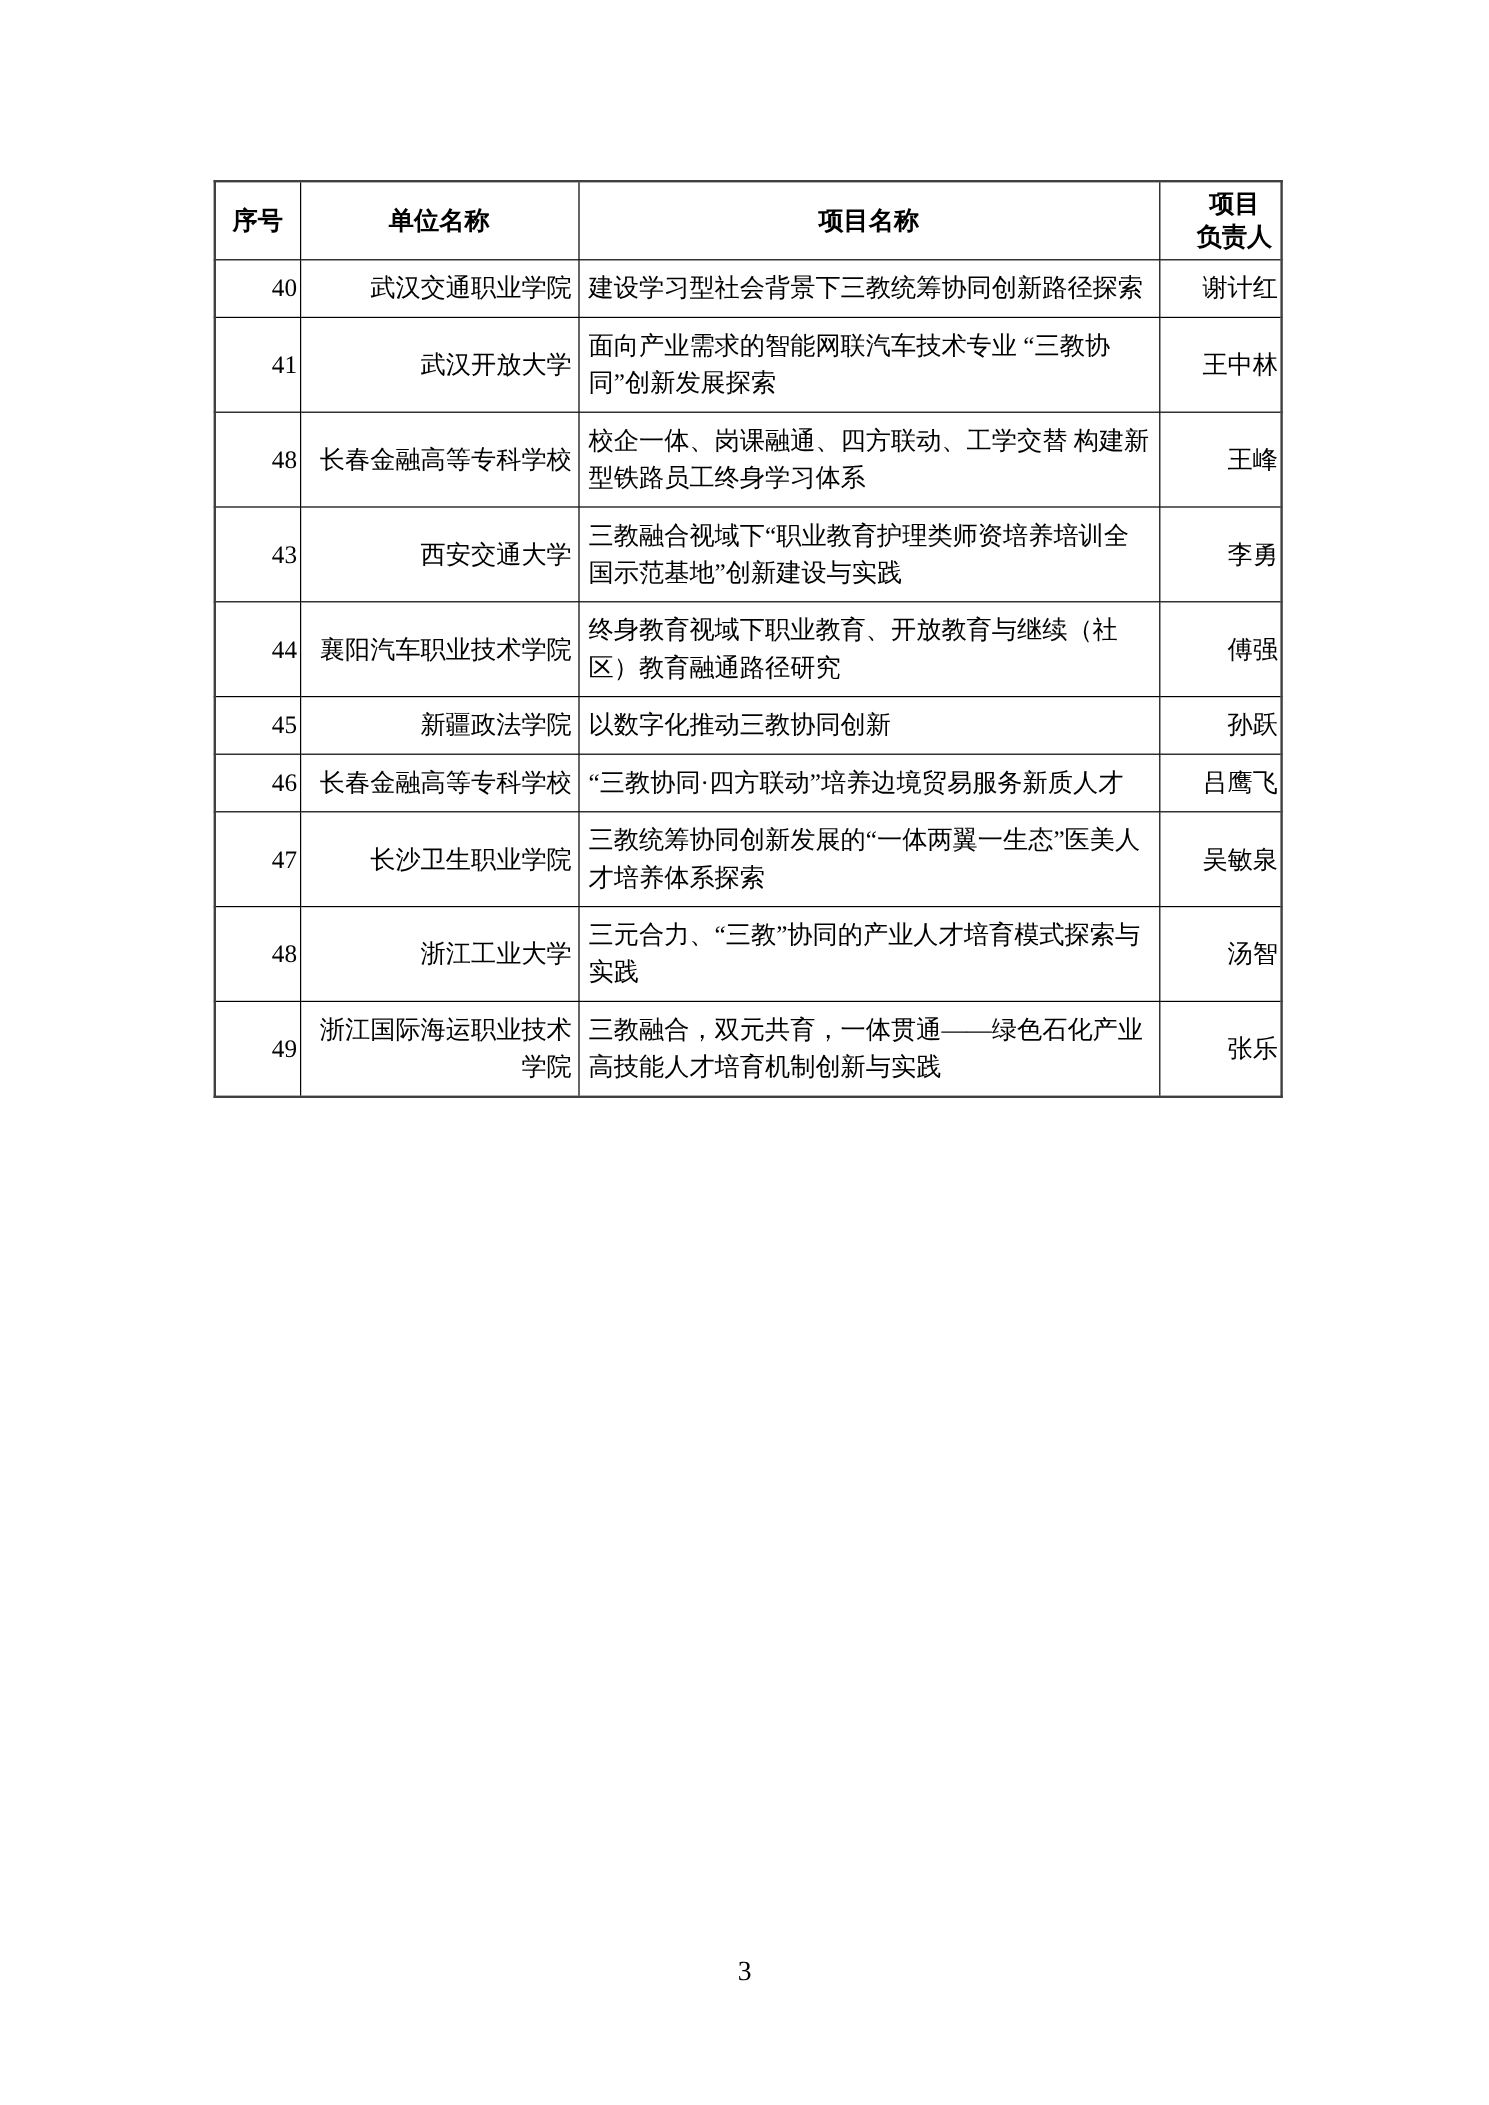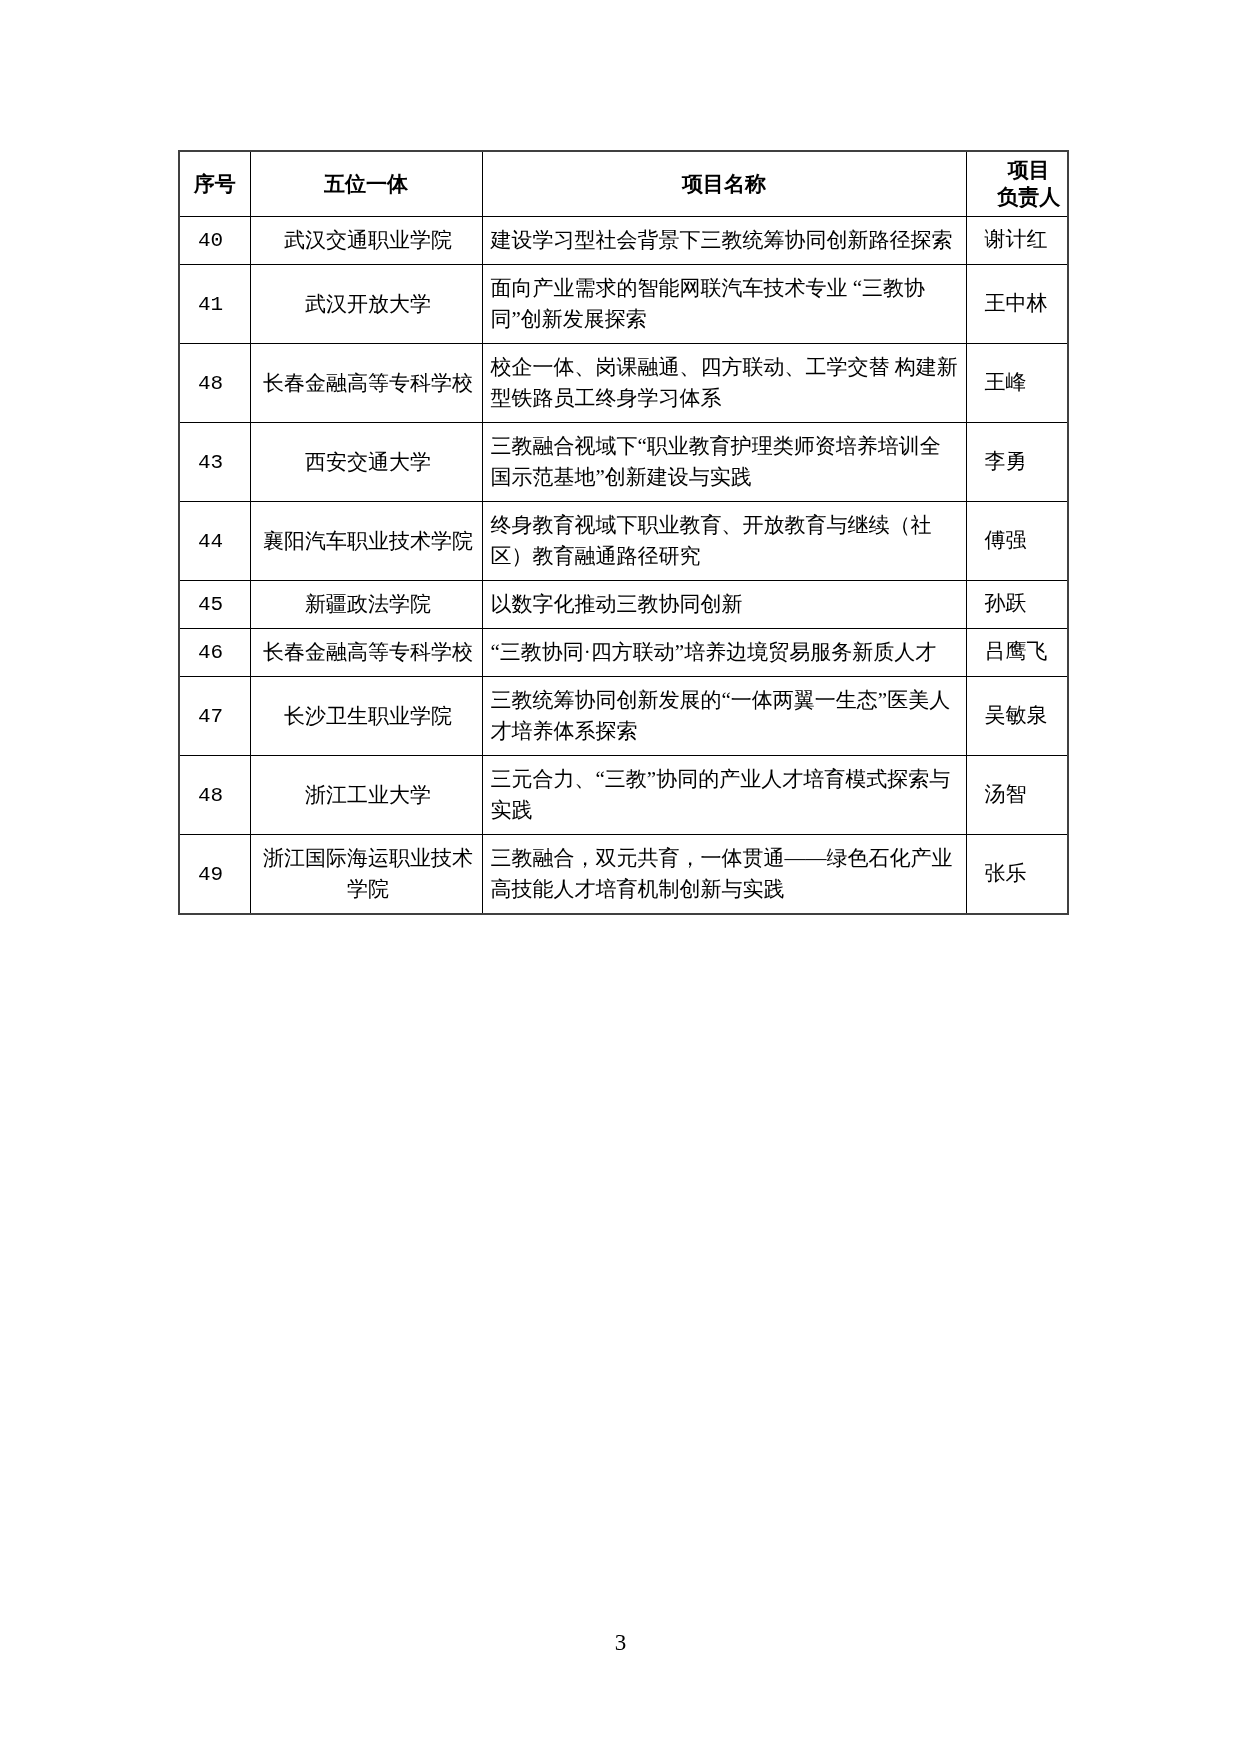--- a/index.html
+++ b/index.html
@@ -37,27 +37,26 @@
     font-weight: bold;
     text-align: center;
     line-height: 27px;
     padding: 5px 2px;
   }
   .doc-table td {
     line-height: 31px;
     padding: 8px 5px;
   }
   td.cell-no, td.cell-leader {
-    text-align: left;
+    text-align: right;
     padding-left: 18px;
     padding-right: 2px;
-    font-family: Liberation Mono, monospace;
   }
   td.cell-unit {
-    text-align: center;
+    text-align: right;
     padding-left: 9px;
   }
   td.cell-project {
     text-align: left;
     padding-left: 8px;
     padding-right: 4px;
   }
   .hdr-line { display: block; margin-left: 24px; }
   .page-number {
     position: absolute;
@@ -74,21 +73,21 @@
 <table class="doc-table">
   <colgroup>
     <col class="c-no">
       <col class="c-unit">
       <col class="c-proj">
       <col class="c-leader">
   </colgroup>
   <thead>
     <tr>
       <th>序号</th>
-      <th>五位一体</th>
+      <th>单位名称</th>
       <th>项目名称</th>
       <th>
         <span class="hdr-line">项目</span>
         <span class="hdr-line">负责人</span>
       </th>
     </tr>
   </thead>
   <tbody>
     <tr>
       <td class="cell-no">40</td>

